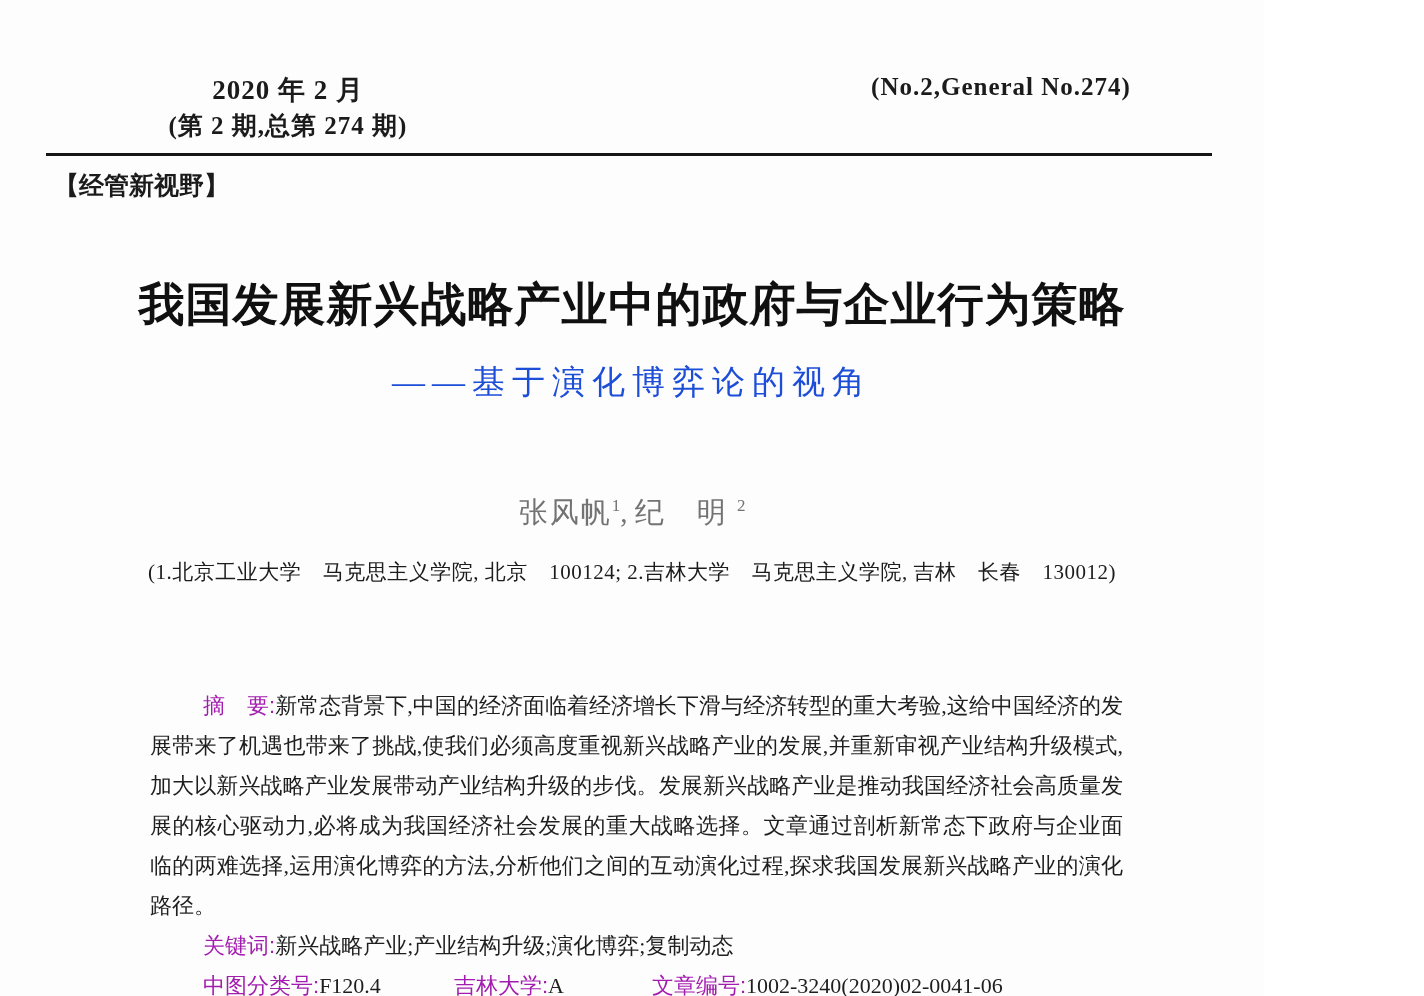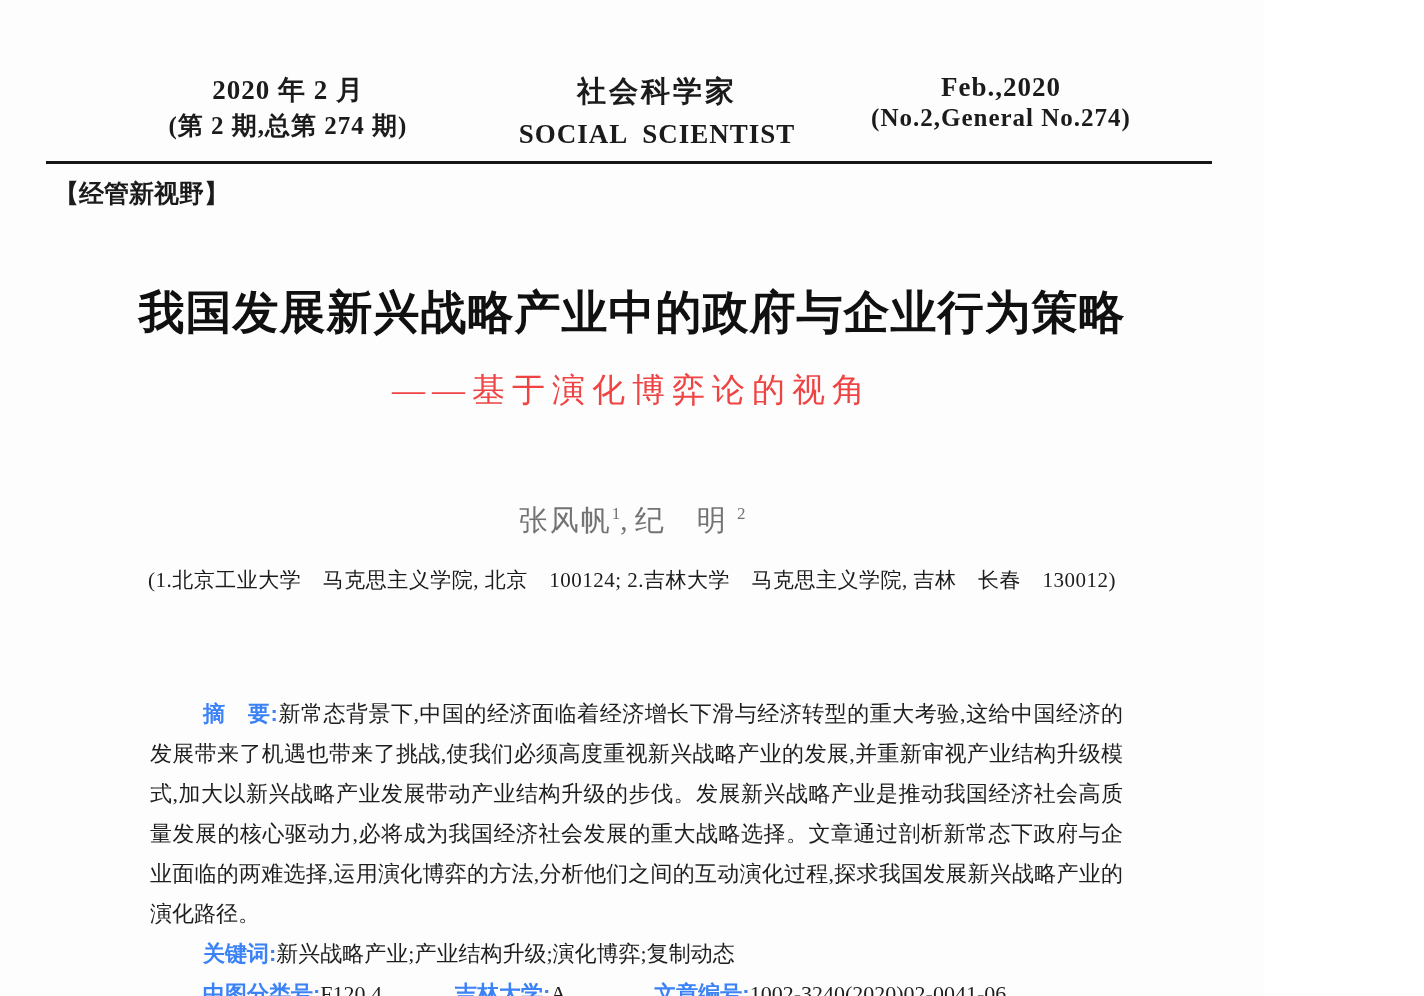--- a/index.html
+++ b/index.html
@@ -78,21 +78,21 @@
     font-size: 46px;
     font-weight: bold;
     letter-spacing: 1px;
     color: #101010;
   }
   .article-subtitle {
     margin-top: 24px;
     text-align: center;
     font-size: 33px;
     letter-spacing: 7px;
-    color: #ef4444;
+    color: #1d4ed8;
   }
 
   
   .authors-line {
     margin-top: 88px;
     text-align: center;
     font-size: 29px;
     letter-spacing: 2px;
     color: #737373;
   }
@@ -113,43 +113,38 @@
   .abstract-block {
     margin: 100px 141px 0 150px;
     font-size: 22px;
     line-height: 40px;
     text-align: justify;
     color: #1e1e1e;
   }
   .indent { text-indent: 53px; }
   .label-bold {
     font-family: "Liberation Sans", "DejaVu Sans", sans-serif;
-    font-weight: bold;
-    color: #3b82f6;
+    font-weight: normal;
+    color: #a21caf;
   }
   .meta-line { text-indent: 53px; }
   .meta-item-2 { margin-left: 73px; }
   .meta-item-3 { margin-left: 88px; }
 </style>
 </head>
 <body>
 
 <div class="page">
 
   <div class="journal-header">
     <div class="hdr-col hdr-left">
       <div class="hdr-line1">2020 年 2 月</div>
       <div class="hdr-line2">(第 2 期,总第 274 期)</div>
     </div>
-    <div class="hdr-col hdr-center">
-      <div class="hdr-cn-name">社会科学家</div>
-      <div class="hdr-en-name">SOCIAL  SCIENTIST</div>
-    </div>
     <div class="hdr-col hdr-right">
-      <div class="hdr-line1">Feb.,2020</div>
       <div class="hdr-line2">(No.2,General No.274)</div>
     </div>
   </div>
 
   <hr class="header-rule">
 
   <div class="section-label">【经管新视野】</div>
 
   <h1 class="article-title">我国发展新兴战略产业中的政府与企业行为策略</h1>
   <div class="article-subtitle">——基于演化博弈论的视角</div>

